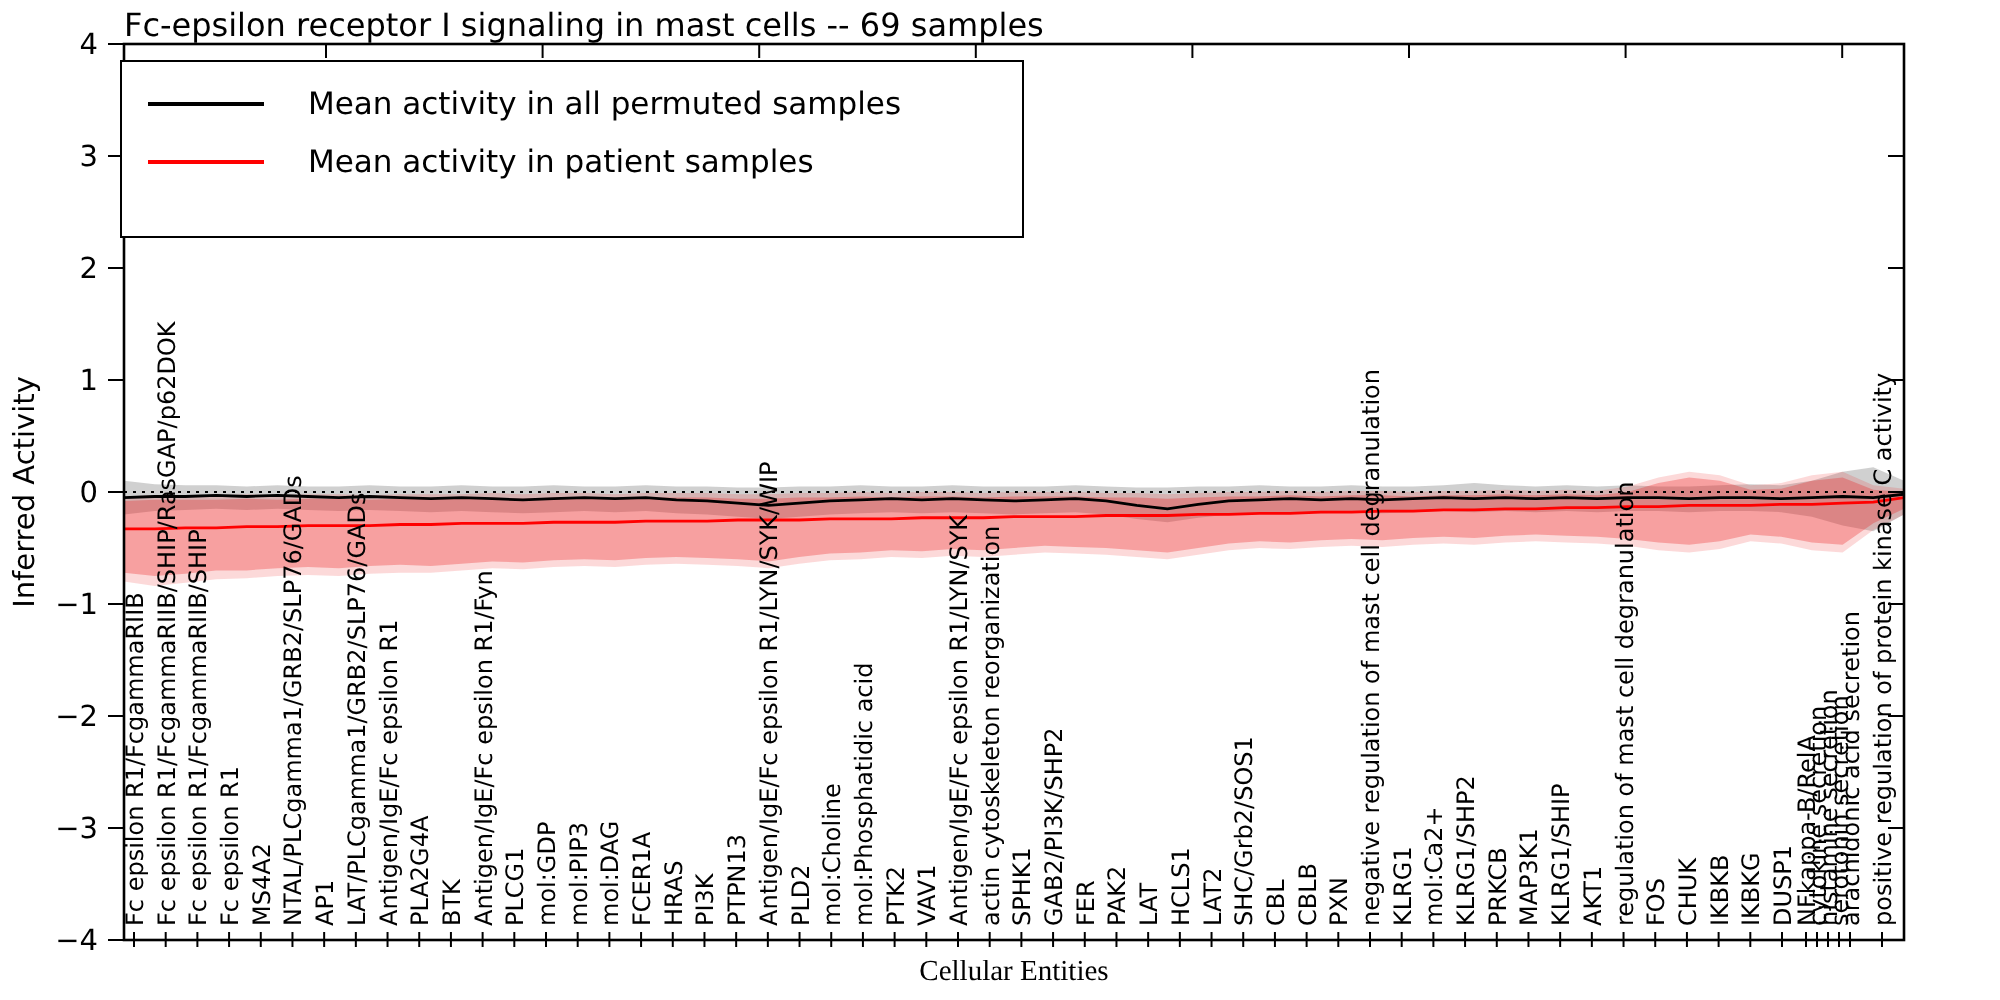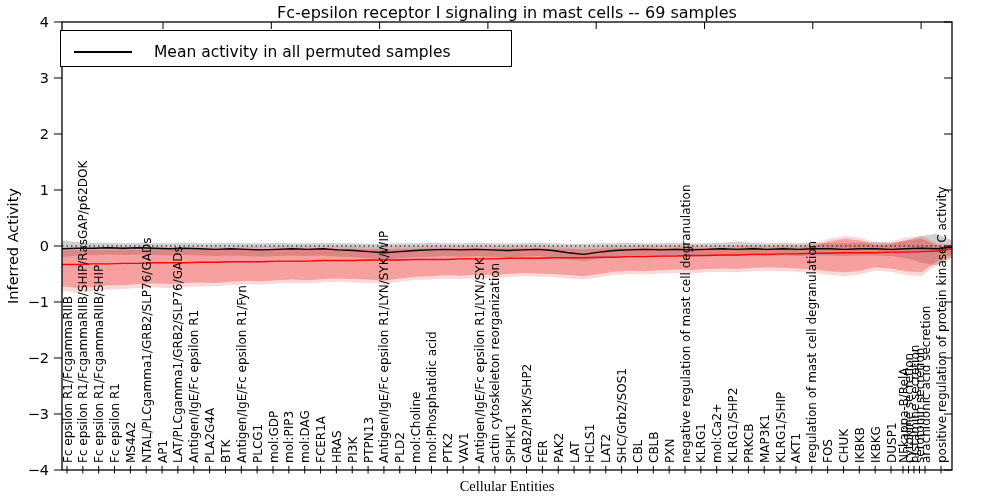--- a/index.html
+++ b/index.html
@@ -1,25 +1,25 @@
 <!DOCTYPE html>
 <html><head>
 <meta charset="utf-8">
 <style>
   html,body{margin:0;padding:0;background:#ffffff;}
   .canvas{position:relative;width:1000px;height:500px;background:#ffffff;
           font-family:"DejaVu Sans","Liberation Sans",sans-serif;overflow:hidden;}
-  .title{position:absolute;left:62px;top:3px;width:890px;text-align:center;
+  .title{position:absolute;left:62px;top:3px;width:890px;text-align:left;
          font-size:16px;color:#000;}
   .xlabel{position:absolute;left:62px;top:478px;width:890px;text-align:center;
           font-size:14.5px;color:#000;font-family:Liberation Serif, serif;}
   .ylabel{position:absolute;left:13px;top:246px;transform:translate(-50%,-50%) rotate(-90deg);
           white-space:nowrap;font-size:14.5px;color:#000;}
   .legend{position:absolute;left:60px;top:30px;width:450px;border:1.8px solid #000;
-          background:#fff;padding:6px 0 0 0;z-index:5;}
+          background:#fff;padding:6px 0 23px 0;z-index:5;}
   .legend-row{display:flex;align-items:center;height:29px;}
   .legend-swatch{width:58px;height:2px;margin-left:13px;flex:0 0 auto;background:#000;}
   .legend-label{margin-left:22px;font-size:15.5px;color:#000;white-space:nowrap;}
   svg{position:absolute;left:0;top:0;}
 </style>
 </head>
 <body>
 
 <div class="canvas">
   <svg id="chart" width="1000" height="500">
@@ -185,17 +185,21 @@
       <rect x="62" y="22" width="890" height="448" fill="none" stroke="#000" stroke-width="1.3"></rect>
     </svg>
 
   <div class="title">Fc-epsilon receptor I signaling in mast cells -- 69 samples</div>
 
   <div class="legend">
     <div class="legend-row">
       <div class="legend-swatch" style="background: rgb(0, 0, 0);"></div>
       <span class="legend-label">Mean activity in all permuted samples</span>
     </div>
+    <div class="legend-row">
+      <div class="legend-swatch" style="background: rgb(255, 0, 0);"></div>
+      <span class="legend-label">Mean activity in patient samples</span>
+    </div>
   </div>
 
   <div class="xlabel">Cellular Entities</div>
   <div class="ylabel">Inferred Activity</div>
 </div>
 
 </body></html>

